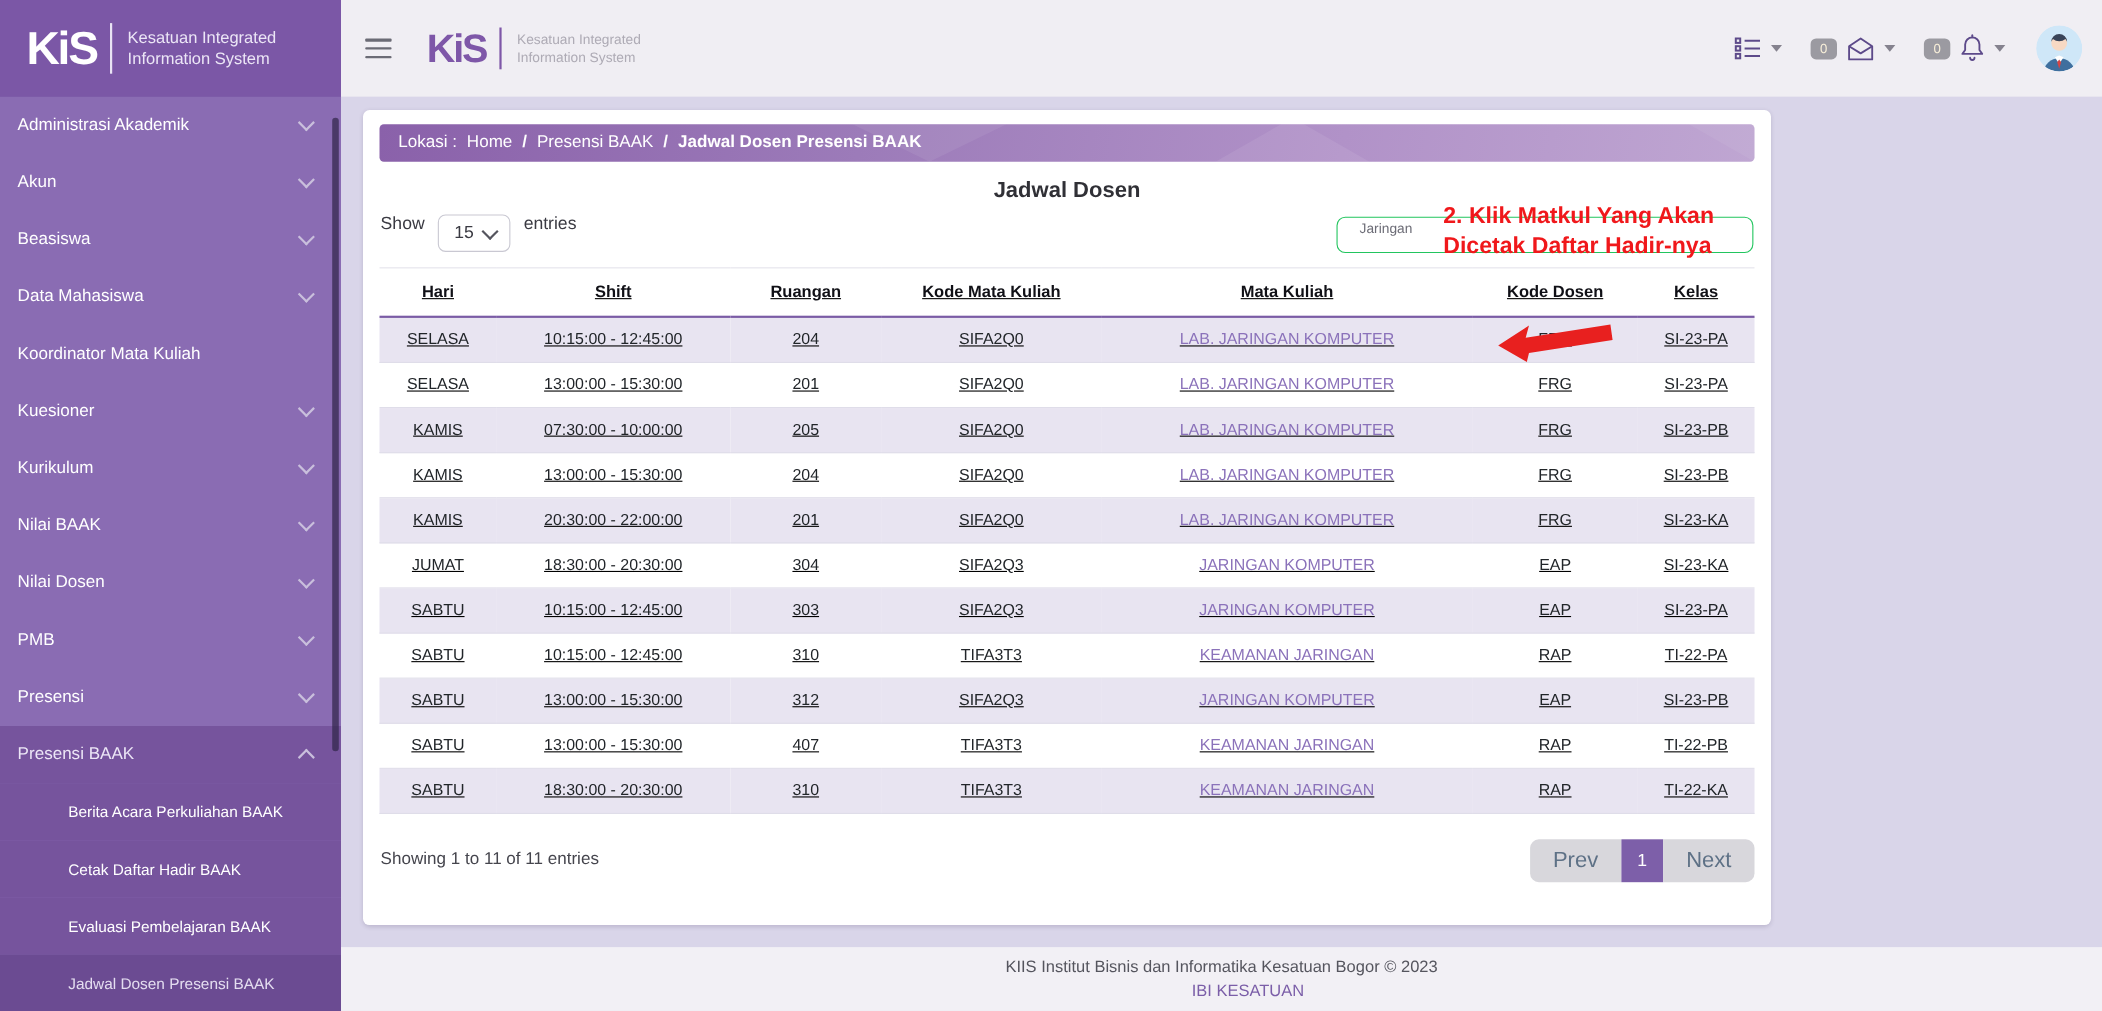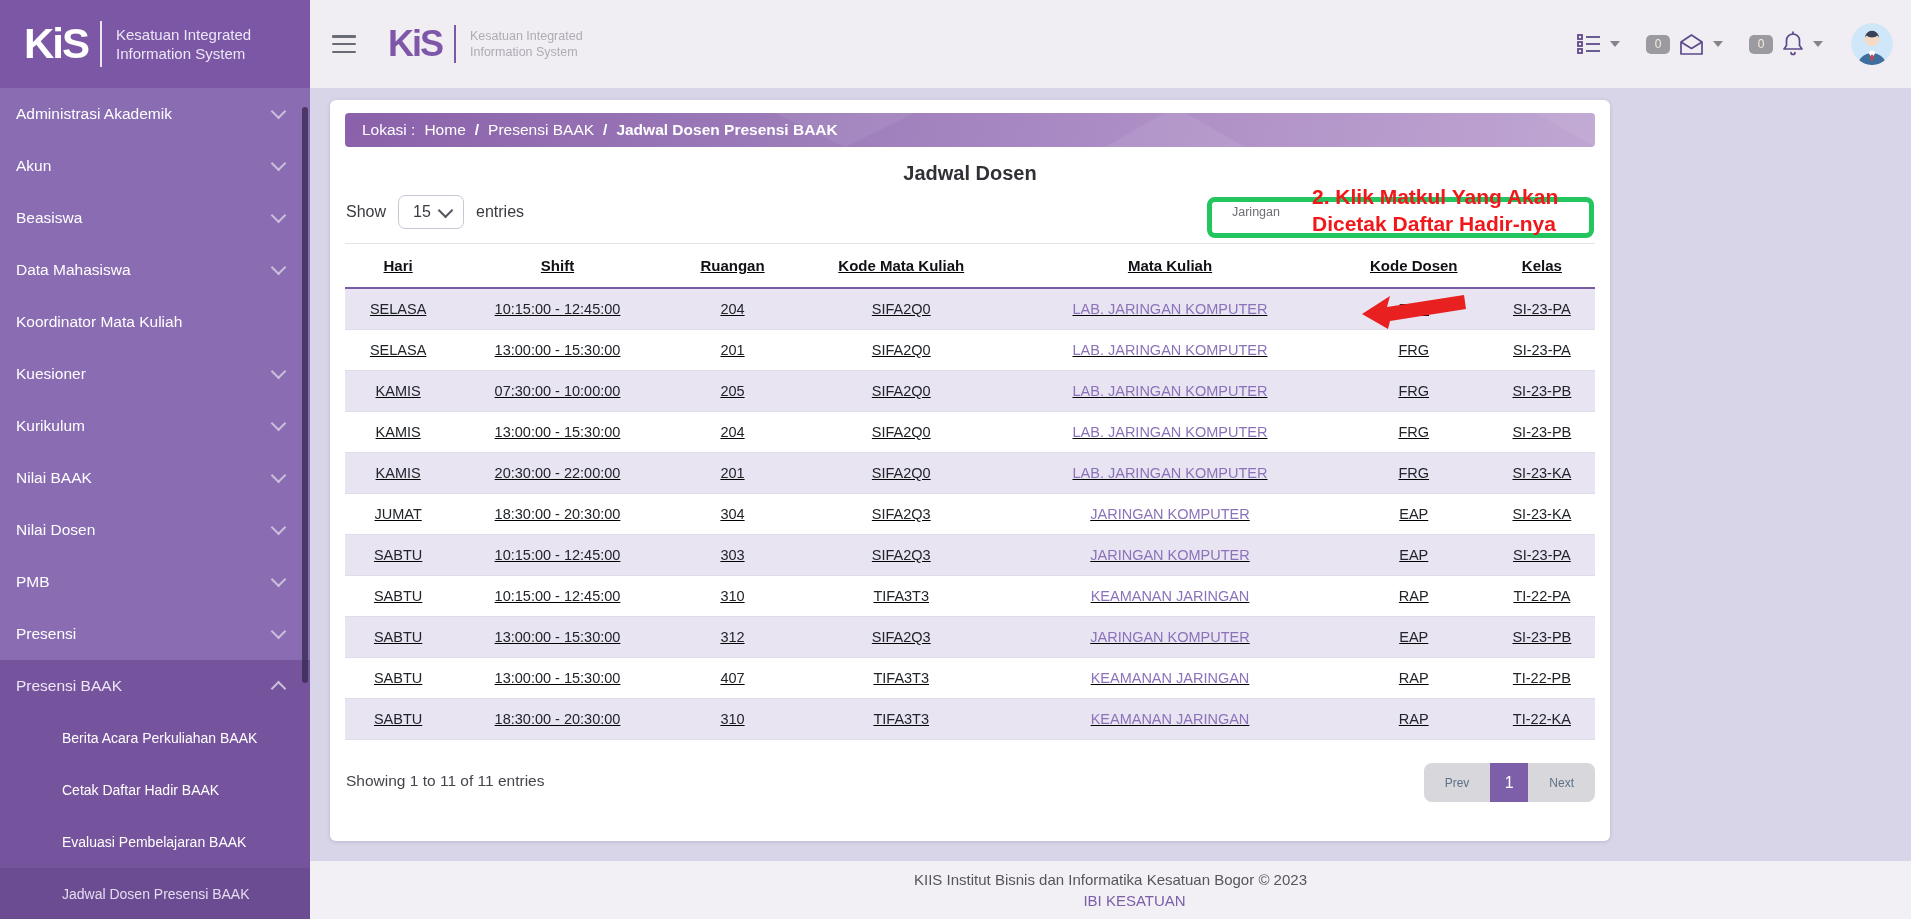--- a/index.html
+++ b/index.html
@@ -48,45 +48,45 @@
     background:linear-gradient(100deg,#8a61aa 0%,#9c7bb9 35%,#b192c8 70%,#bfa6d2 100%);
     display:flex;align-items:center;padding-left:17px;box-sizing:border-box;color:#fff;font-size:15.5px;}
   .bc-tri{position:absolute;width:0;height:0;border-left:70px solid transparent;border-right:70px solid transparent;}
   .bc-tri.t1{left:430px;top:0;border-top:34px solid rgba(255,255,255,.07);}
   .bc-tri.t2{left:760px;bottom:0;border-bottom:40px solid rgba(255,255,255,.08);}
   .bc-tri.t3{left:1180px;top:-6px;border-top:40px solid rgba(255,255,255,.06);}
   .breadcrumb a{color:#fff;text-decoration:none;}
   .bc-sep{margin:0 9px;font-weight:bold;}
   .bc-current{font-weight:bold;}
   .page-title{position:absolute;top:62px;left:0;width:100%;text-align:center;font-size:20px;font-weight:bold;color:#303036;}
-  .show-group{position:absolute;top:95px;left:16px;display:flex;align-items:center;font-size:16px;color:#3a3a42;}
+  .show-group{position:absolute;top:95px;left:16px;display:flex;align-items:flex-start;font-size:16px;color:#3a3a42;}
   .select-box{display:flex;align-items:center;justify-content:space-between;width:66px;height:34px;border:1px solid #c9c8d2;
     border-radius:7px;margin:0 12px;padding:0 12px 0 14px;box-sizing:border-box;cursor:pointer;background:#fff;}
   .select-chev{width:9px;height:9px;border-right:2px solid #55555e;border-bottom:2px solid #55555e;transform:rotate(45deg);margin-top:-4px;}
-  .search-box{position:absolute;top:97px;right:16px;width:377px;height:31px;border:5px solid #22c55e;border-radius:8px;background:#fff;}
+  .search-box{position:absolute;top:97px;right:16px;width:377px;height:31px;border:1px solid #22c55e;border-radius:8px;background:#fff;}
   .search-text{position:absolute;top:3px;left:20px;font-size:12.5px;color:#6c6c76;}
   .annotation{position:absolute;top:83px;left:982px;color:#f0181b;font-size:21px;font-weight:bold;line-height:27px;white-space:nowrap;z-index:8;}
   .tablewrap{position:absolute;top:143px;left:15px;right:15px;text-decoration:underline;}
   table{width:100%;border-collapse:collapse;}
   th{font-size:15px;font-weight:bold;color:#101016;padding:13px 6px;text-align:center;
      border-top:1px solid #e4e3ec;border-bottom:2px solid #7a5ba5;}
   td{font-size:14.5px;color:#212529;padding:12px 6px;text-align:center;border-bottom:1px solid #dfdde9;}
   tr.odd{background:#e8e4f1;}
   td a{color:#8b72ba;text-decoration:none;cursor:pointer;}
   th:nth-child(1),td:nth-child(1){width:8.5%;}
   th:nth-child(2),td:nth-child(2){width:17%;}
   th:nth-child(3),td:nth-child(3){width:11%;}
   th:nth-child(4),td:nth-child(4){width:16%;}
   th:nth-child(5),td:nth-child(5){width:27%;}
   th:nth-child(6),td:nth-child(6){width:12%;}
   th:nth-child(7),td:nth-child(7){width:8.5%;}
   .arrow-svg{position:absolute;top:190px;left:1030px;z-index:9;pointer-events:none;}
   .summary{position:absolute;top:672px;left:16px;font-size:15.5px;color:#45454d;}
   .pagination{position:absolute;top:663px;right:15px;display:flex;}
-  .pg-btn{height:39px;padding:0 21px;background:#d8d7dc;color:#5e7186;font-size:12px;display:flex;align-items:center;cursor:pointer;}
+  .pg-btn{height:39px;padding:0 21px;background:#d8d7dc;color:#5e7186;font-size:20px;display:flex;align-items:center;cursor:pointer;}
   .pg-btn.first{border-radius:8px 0 0 8px;}
   .pg-btn.last{border-radius:0 8px 8px 0;}
   .pg-current{height:39px;width:38px;background:#7d5fa9;color:#fff;font-size:16px;display:flex;align-items:center;justify-content:center;cursor:pointer;}
   
   .footer{position:absolute;left:310px;top:861px;width:1601px;height:58px;background:#f2f0f5;text-align:center;}
   .footer-line1{padding-top:10px;font-size:15px;color:#55555e;}
   .footer-line2{margin-top:4px;font-size:15px;color:#7b5ea8;margin-left:48px;}
   .footer-line2 a{color:#7b5ea8;text-decoration:none;cursor:pointer;}
 </style>
 </head>

